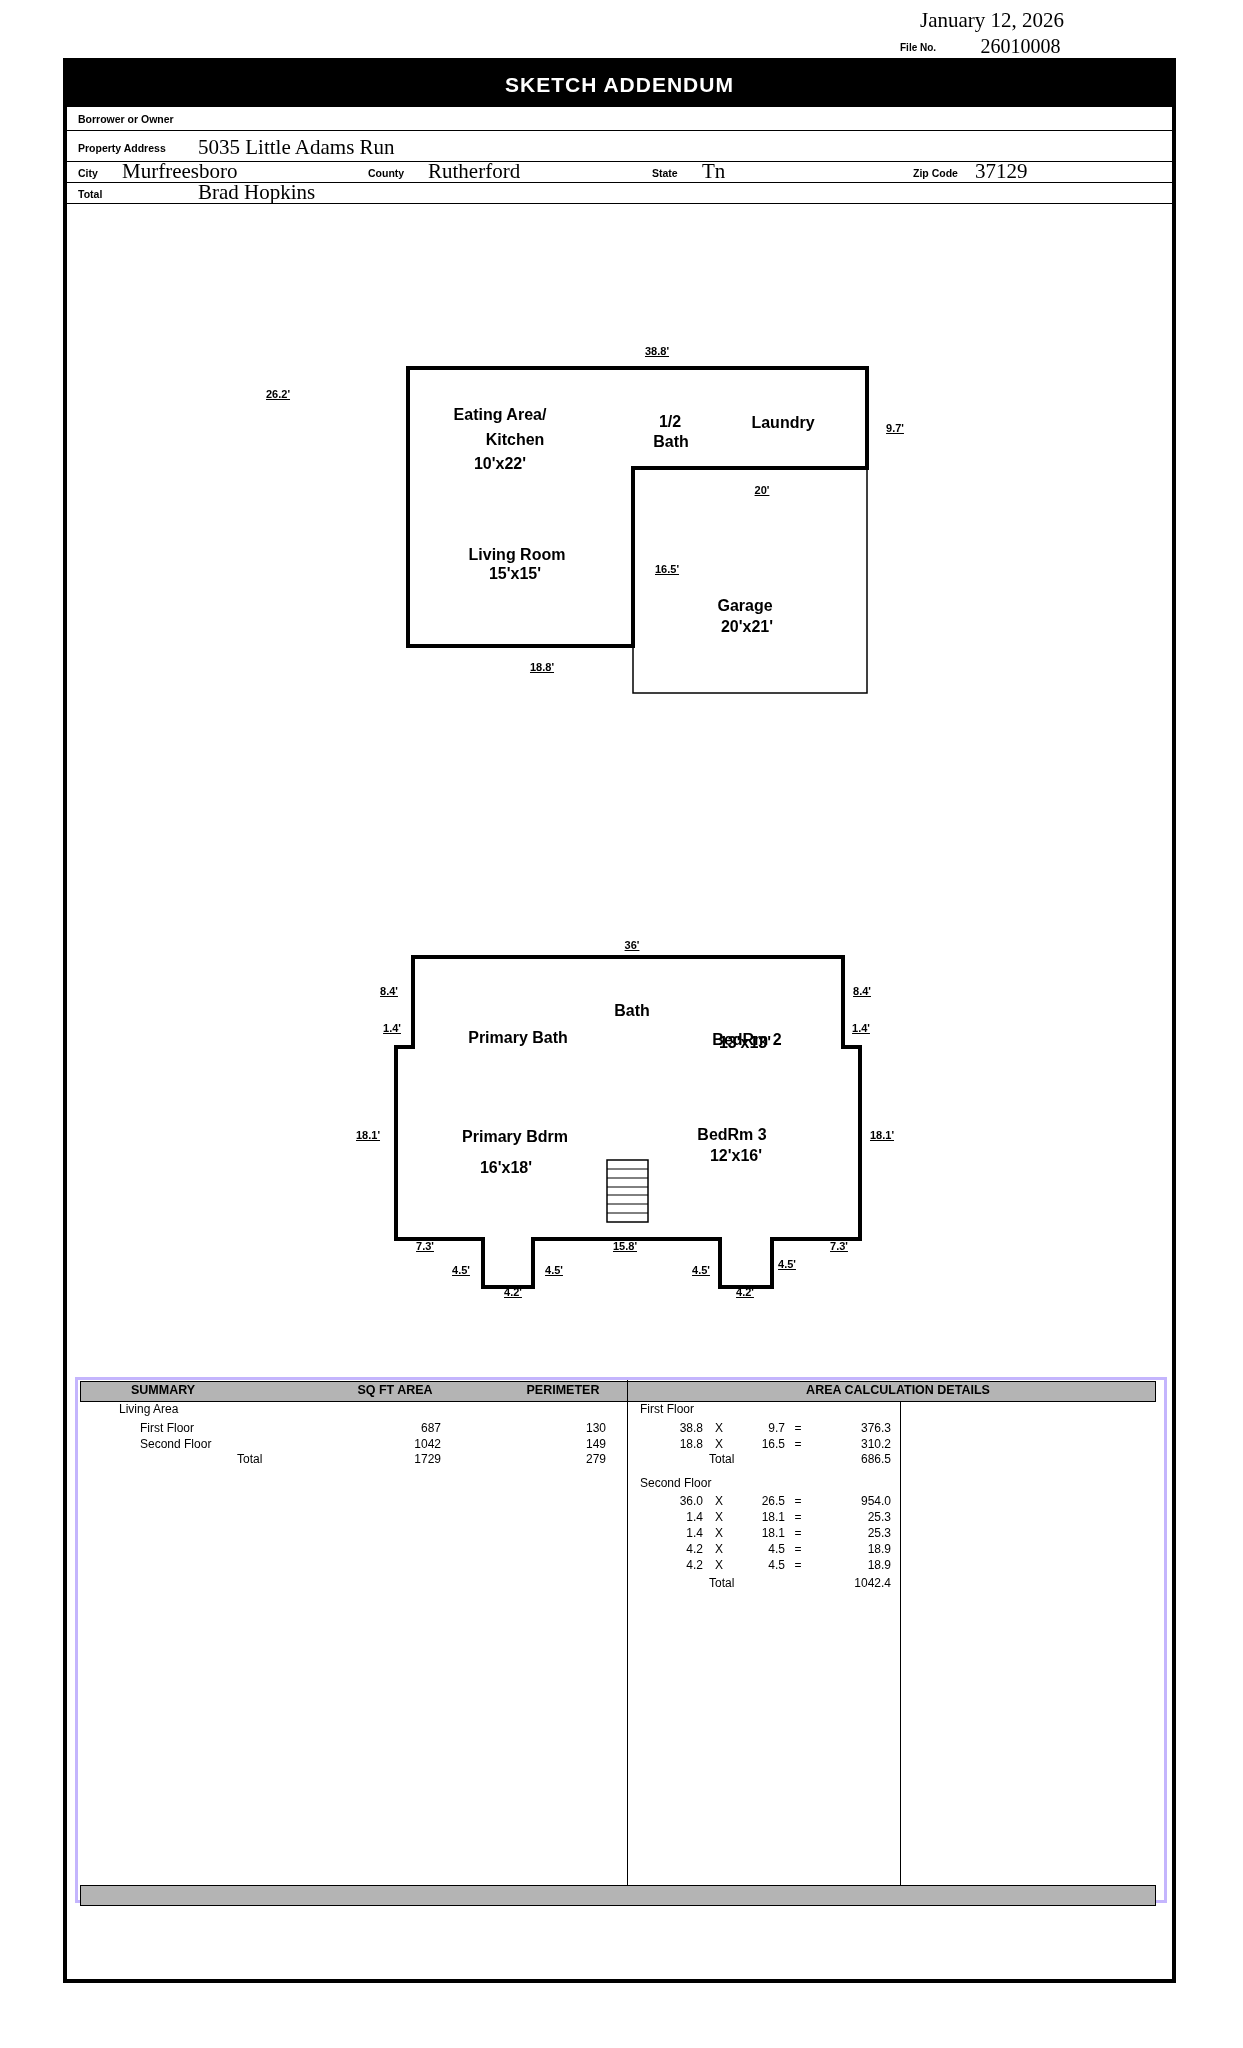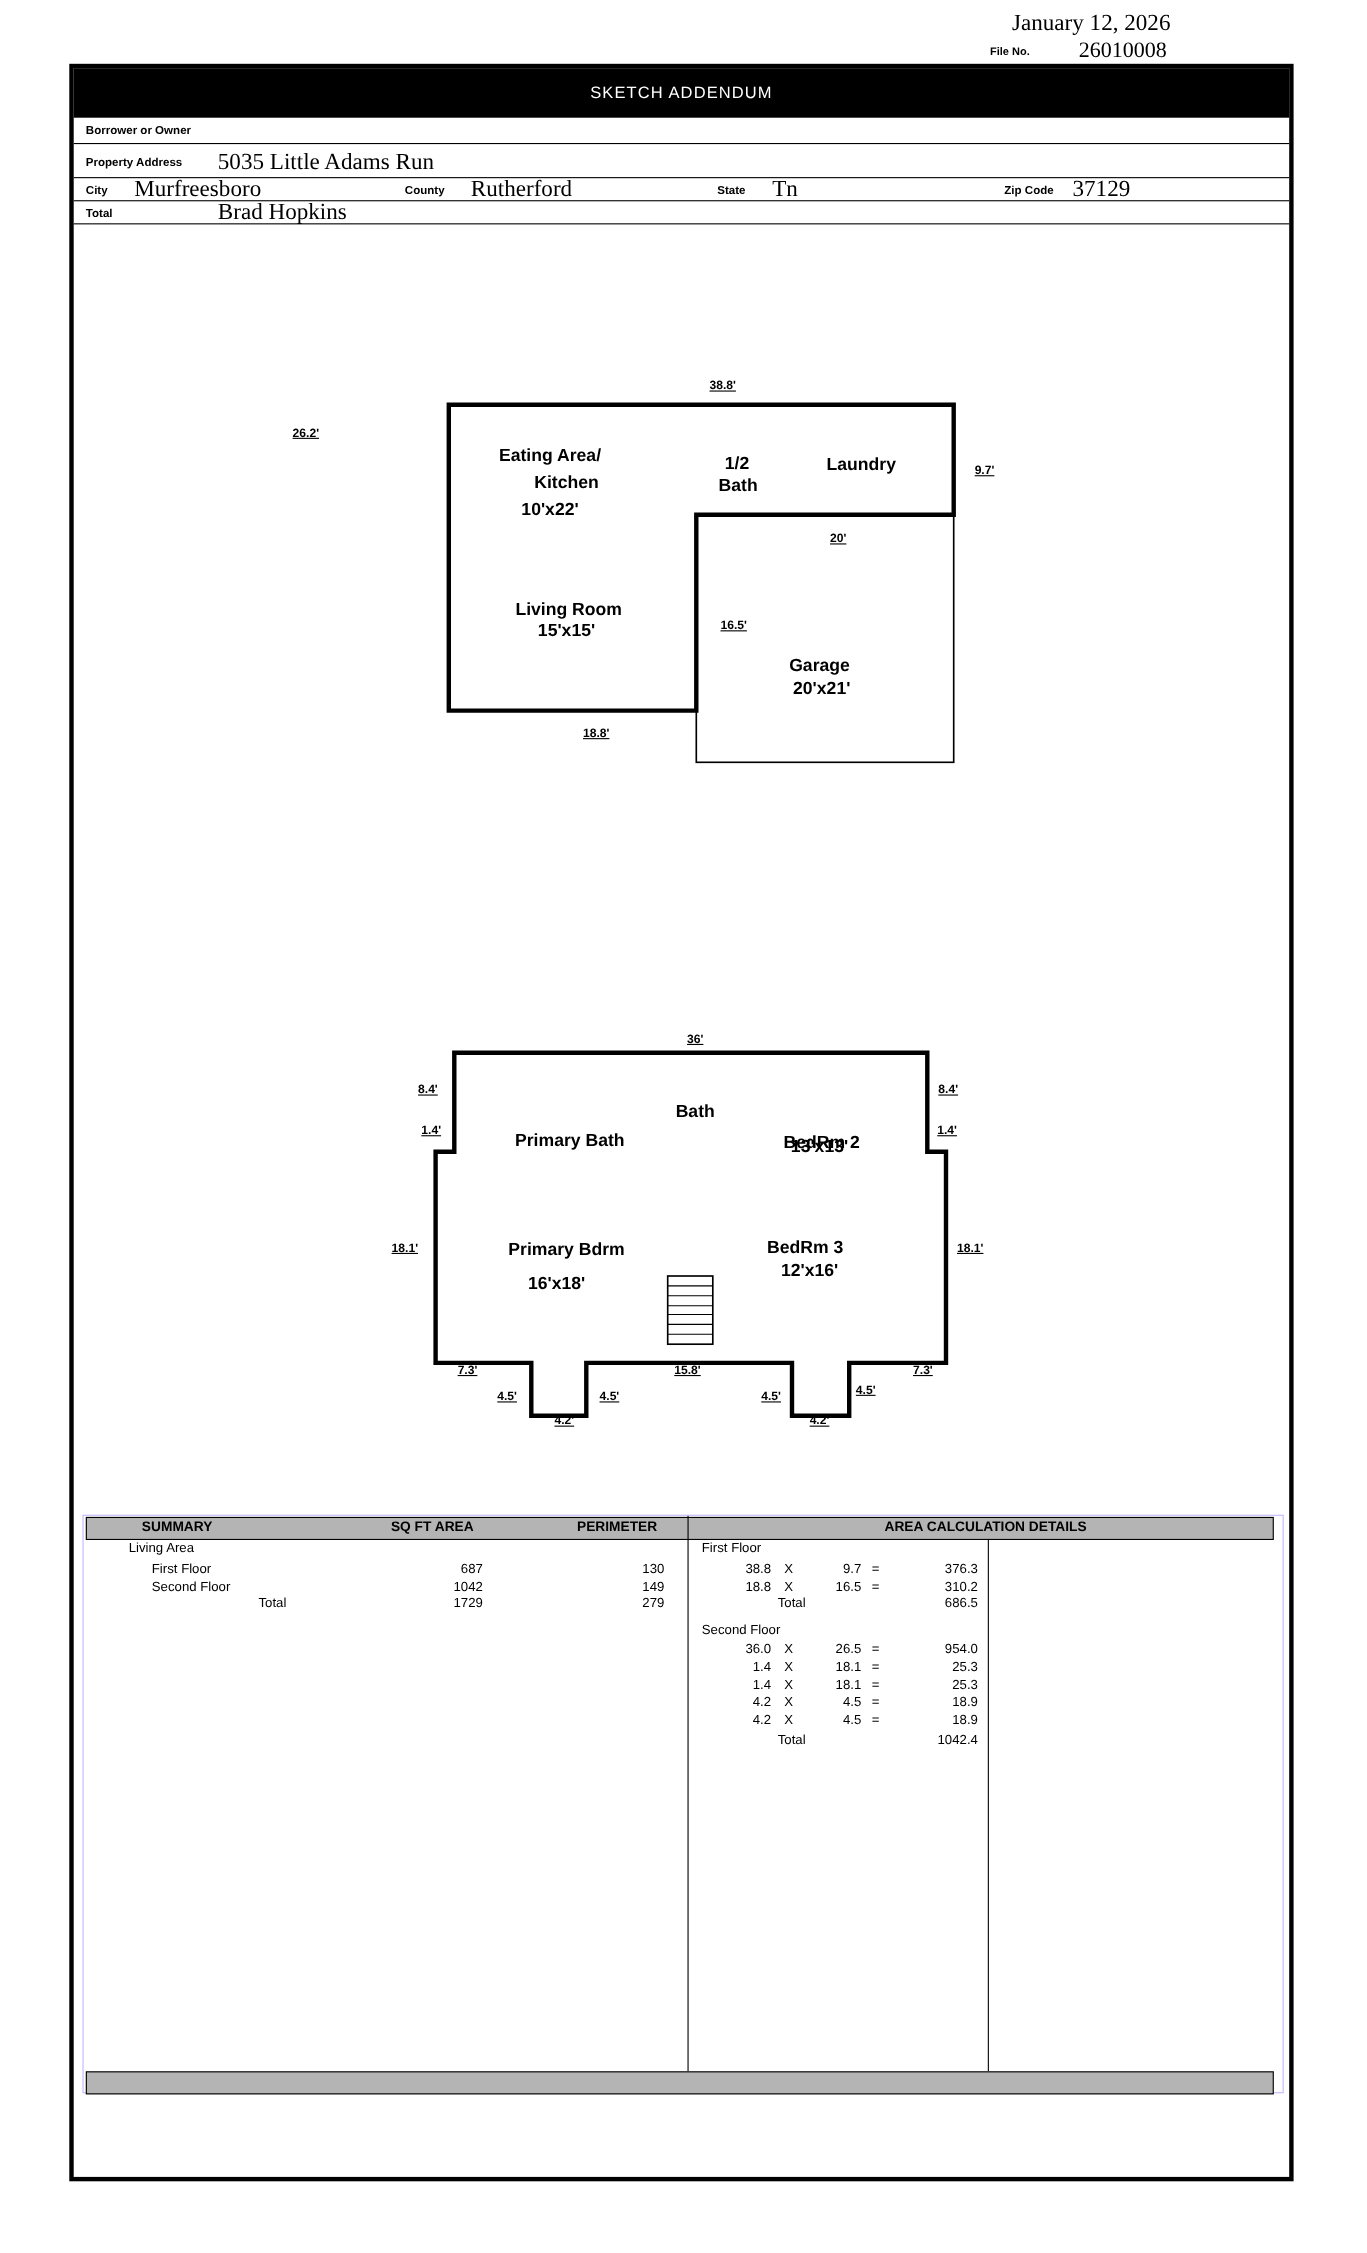--- a/index.html
+++ b/index.html
@@ -9,33 +9,33 @@
   .topright{position:absolute;left:900px;top:8px;width:280px;}
   .date{font-family:"Liberation Serif",serif;font-size:21px;white-space:nowrap;margin-left:20px;}
   .fileno-row{margin-top:2px;white-space:nowrap;}
   .fileno-label{font-size:10px;font-weight:bold;vertical-align:2px;}
   .fileno-value{font-family:"Liberation Serif",serif;font-size:20px;margin-left:40px;}
   
   .frame{position:absolute;left:63px;top:58px;width:1113px;height:1925px;
          border:4px solid #000;box-sizing:border-box;background:#fff;}
   .titlebar{position:absolute;left:0;top:0;right:0;height:45px;background:#000;color:#fff;
             display:flex;align-items:center;justify-content:center;
-            font-size:15px;font-weight:normal;letter-spacing:1px;}
+            font-size:21px;font-weight:bold;letter-spacing:1px;}
   .formrow{position:absolute;left:0;right:0;border-bottom:1px solid #000;}
   .flabel{position:absolute;font-size:10.5px;font-weight:bold;white-space:nowrap;}
   .fvalue{position:absolute;font-family:"Liberation Serif",serif;font-size:21px;white-space:nowrap;}
   
   .plan{position:absolute;}
   .plan svg{position:absolute;left:0;top:0;}
   .dim,.room{position:absolute;transform:translate(-50%,-50%);white-space:nowrap;font-weight:bold;}
   .dim{font-size:11px;text-decoration:underline;}
   .room{font-size:16px;}
   
   .table{position:absolute;left:8px;top:1315px;width:1092px;height:526px;
-         border:1px solid #c4b5fd;box-sizing:border-box;font-size:12px;}
+         border:3px solid #c4b5fd;box-sizing:border-box;font-size:12px;}
   .graybar{position:absolute;left:2px;right:8px;height:19px;background:#b4b4b4;border:1px solid #000;}
   .thead-cell{position:absolute;top:3px;transform:translateX(-50%);font-weight:bold;font-size:12.5px;white-space:nowrap;}
   .vline{position:absolute;width:1px;background:#000;}
   .trow{position:absolute;height:14px;line-height:14px;white-space:nowrap;}
   .abs{position:absolute;white-space:nowrap;}
   .ra{text-align:right;}
   .det-a{left:545px;width:80px;}
   .det-x{left:634px;width:14px;text-align:center;}
   .det-b{left:647px;width:60px;}
   .det-eq{left:713px;width:14px;text-align:center;}

